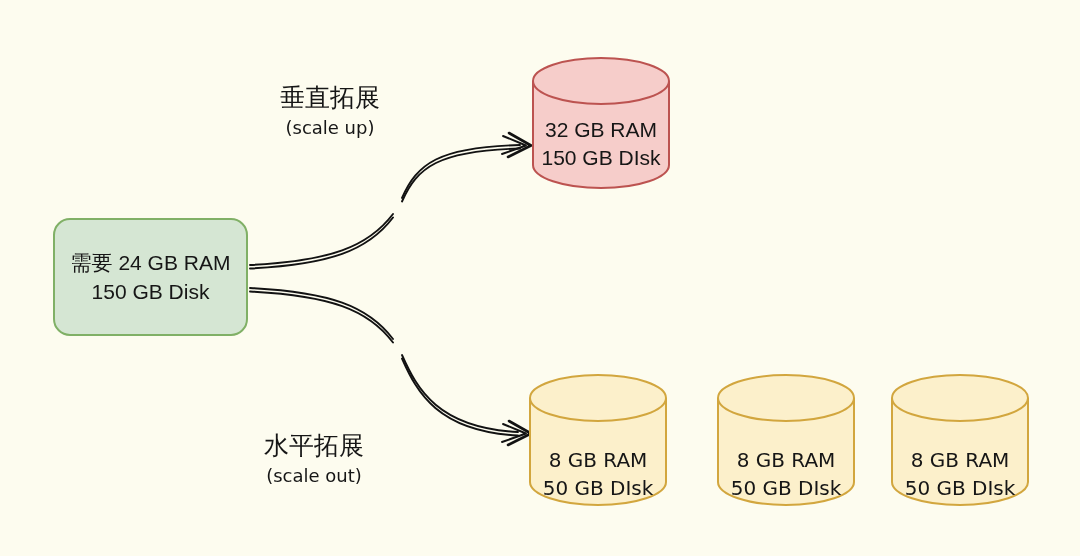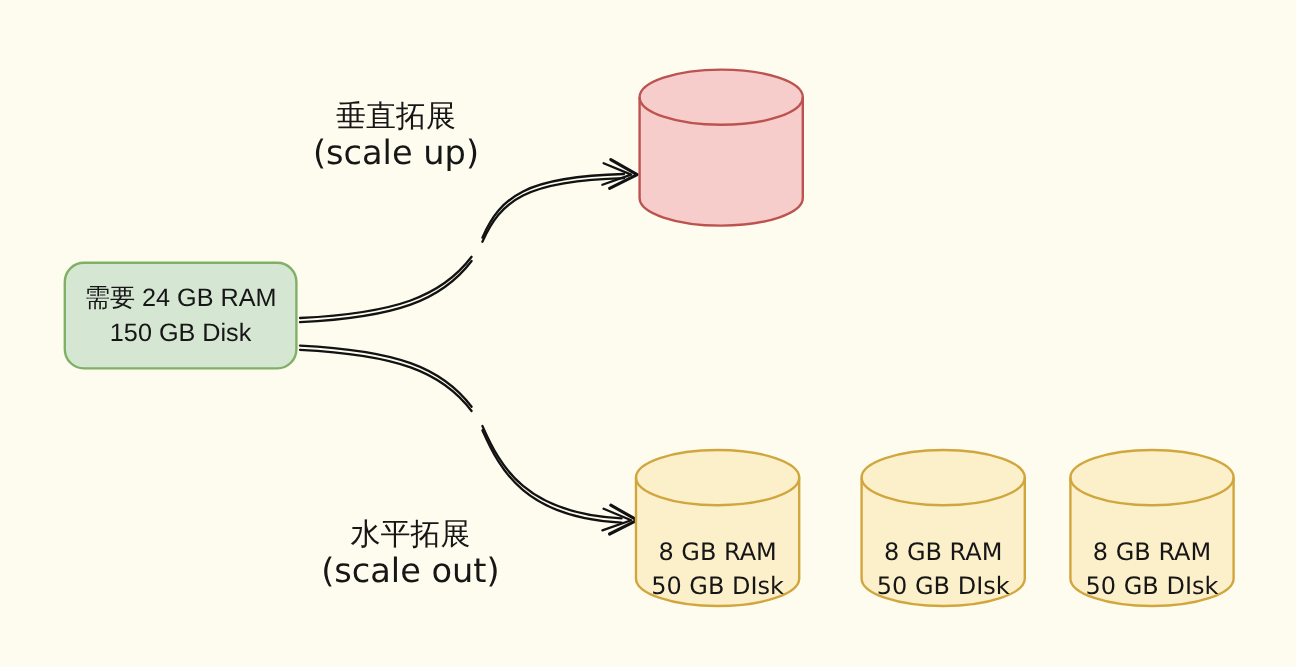--- a/index.html
+++ b/index.html
@@ -12,21 +12,21 @@
     background: #fdfcef;
     overflow: hidden;
     font-family: "Liberation Sans", sans-serif;
     color: #161616;
   }
 
   
   .source-box {
     position: absolute;
     left: 53px; top: 218px;
-    width: 195px; height: 90px;
+    width: 195px; height: 118px;
     box-sizing: border-box;
     background: #d5e6d3;
     border: 2px solid #80b066;
     border-radius: 17px;
     display: flex;
     flex-direction: column;
     align-items: center;
     justify-content: center;
     font-size: 21px;
     line-height: 29px;
@@ -34,23 +34,23 @@
   }
 
   
   .branch-label {
     position: absolute;
     width: 220px;
     text-align: center;
     font-family: "DejaVu Sans", sans-serif;
   }
   .branch-label .zh { font-size: 25px; line-height: 31px; font-family: Liberation Serif, serif; }
-  .branch-label .en { font-size: 28px; line-height: 30px; }
+  .branch-label .en { font-size: 18px; line-height: 30px; }
   .branch-label.up  { left: 220px; top: 82px; }
-  .branch-label.out { left: 232px; top: 430px; }
+  .branch-label.out { left: 204px; top: 430px; }
 
   
   .cyl {
     position: absolute;
     width: 140px; height: 136px;
   }
   .cyl svg { position: absolute; left: 0; top: 0; display: block; }
   .cyl .cyl-label {
     position: absolute;
     left: 0; right: 0; top: 62px;
@@ -126,20 +126,24 @@
   <div class="branch-label out">
     <div class="zh">水平拓展</div>
     <div class="en">(scale out)</div>
   </div>
 
   <div class="cyl pink">
     <svg width="140" height="138" viewBox="0 0 140 136">
       <path class="cyl-body" d="M2,26 A68,23 0 0 1 138,26 L138,110 A68,23 0 0 1 2,110 Z"></path>
       <path class="cyl-rim" d="M2,26 A68,23 0 0 0 138,26"></path>
     </svg>
+    <div class="cyl-label">
+      <div>32 GB RAM</div>
+      <div>150 GB DIsk</div>
+    </div>
   </div>
 
   <div class="cyl yellow y1">
     <svg width="140" height="136" viewBox="0 0 140 136">
       <path class="cyl-body" d="M2,26 A68,23 0 0 1 138,26 L138,110 A68,23 0 0 1 2,110 Z"></path>
       <path class="cyl-rim" d="M2,26 A68,23 0 0 0 138,26"></path>
     </svg>
     <div class="cyl-label">
       <div>8 GB RAM</div>
       <div>50 GB DIsk</div>

